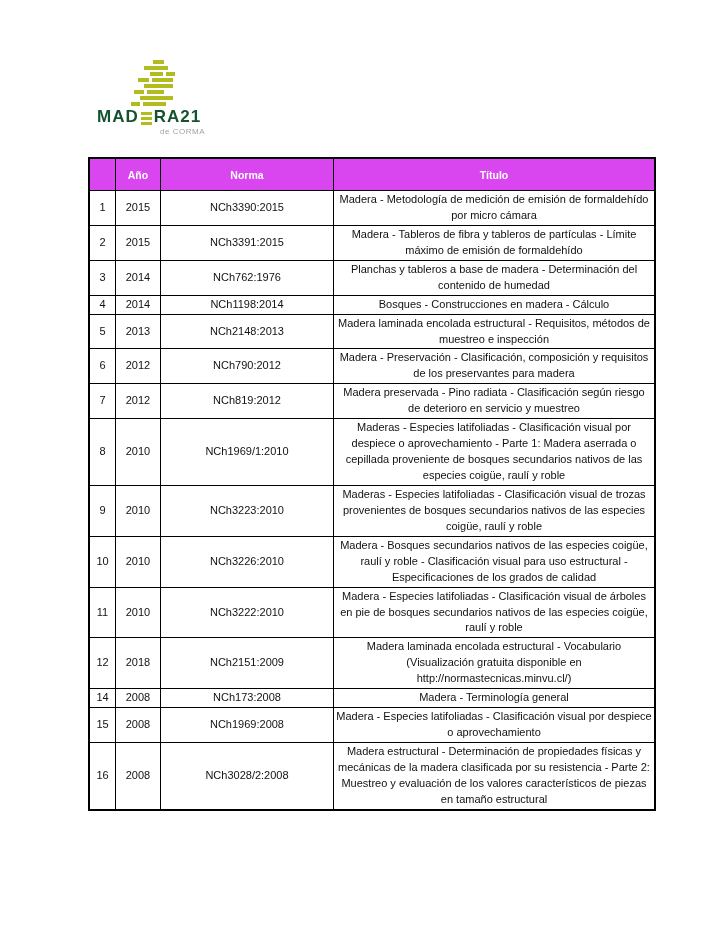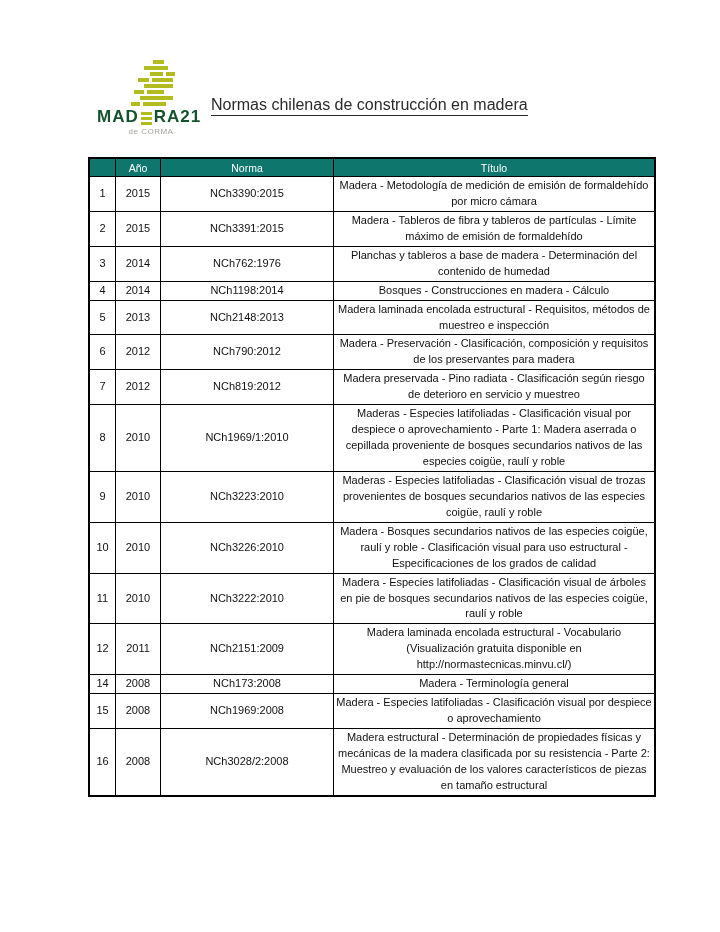--- a/index.html
+++ b/index.html
@@ -53,21 +53,21 @@
   .logo-e i {
     display: block;
     width: 11px;
     height: 3px;
     background: #b2bc1e;
   }
   .logo-sub {
     color: #a5a29a;
     font-size: 8px;
     letter-spacing: 0.5px;
-    text-align: center;
+    text-align: right;
     padding-right: 4px;
     margin-top: 2px;
   }
   .page-title {
     margin-top: 38px;
     margin-left: 2px;
     font-size: 16px;
     color: #2a2a2a;
     border-bottom: 1.5px solid #2a2a2a;
     padding-bottom: 1px;
@@ -85,26 +85,26 @@
     font-size: 11px;
     color: #111;
   }
   .norms-table th,
   .norms-table td {
     border: 1px solid #000;
     text-align: center;
     vertical-align: middle;
   }
   .norms-table th {
-    background: #0f766e;
+    background: #d946ef;
     color: #ffffff;
     font-size: 10.5px;
-    font-weight: normal;
+    font-weight: bold;
     height: 17px;
-    padding: 0 2px;
+    padding: 7px 2px;
   }
   .norms-table td {
     padding: 1px 3px;
     line-height: 1.45;
   }
   td.col-titulo { padding: 1px 2px; }
   .col-num    { width: 21px; }
   .col-year   { width: 40px; }
   .col-norma  { width: 168px; }
   .col-titulo { width: 316px; }
@@ -134,21 +134,20 @@
         <span>MAD</span>
         <span class="logo-e">
             <i></i>
             <i></i>
             <i></i>
           </span>
         <span>RA21</span>
       </div>
       <div class="logo-sub">de CORMA</div>
     </div>
-    <div class="page-title">Normas chilenas de construcción en madera</div>
   </div>
 
   <table class="norms-table">
     <thead>
       <tr>
         <th class="col-num"></th>
         <th class="col-year">Año</th>
         <th class="col-norma">Norma</th>
         <th class="col-titulo">Título</th>
       </tr>
@@ -215,21 +214,21 @@
     <td class="col-titulo">Madera - Bosques secundarios nativos de las especies coigüe, raulí y roble - Clasificación visual para uso estructural - Especificaciones de los grados de calidad</td>
   </tr>
         <tr>
     <td class="col-num">11</td>
     <td class="col-year">2010</td>
     <td class="col-norma">NCh3222:2010</td>
     <td class="col-titulo">Madera - Especies latifoliadas - Clasificación visual de árboles en pie de bosques secundarios nativos de las especies coigüe, raulí y roble</td>
   </tr>
         <tr>
     <td class="col-num">12</td>
-    <td class="col-year">2011</td>
+    <td class="col-year">2018</td>
     <td class="col-norma">NCh2151:2009</td>
     <td class="col-titulo">Madera laminada encolada estructural - Vocabulario (Visualización gratuita disponible en http://normastecnicas.minvu.cl/)</td>
   </tr>
         <tr>
     <td class="col-num">14</td>
     <td class="col-year">2008</td>
     <td class="col-norma">NCh173:2008</td>
     <td class="col-titulo">Madera - Terminología general</td>
   </tr>
         <tr>

